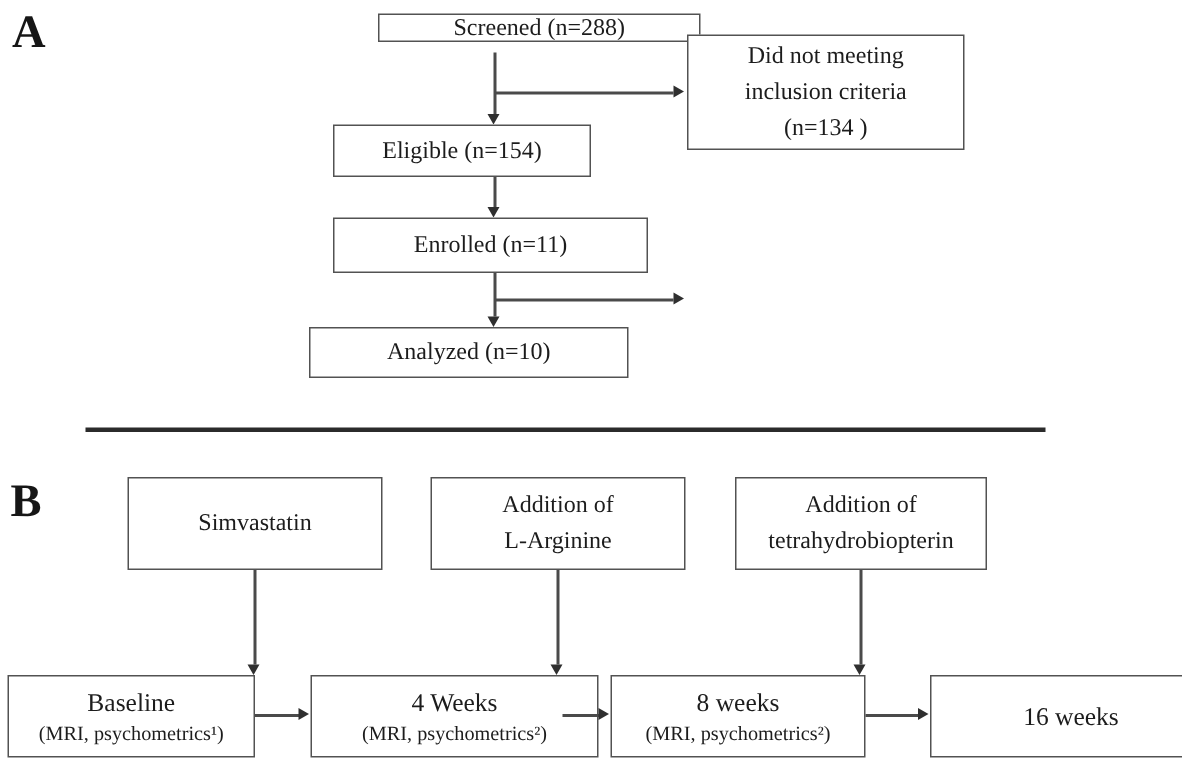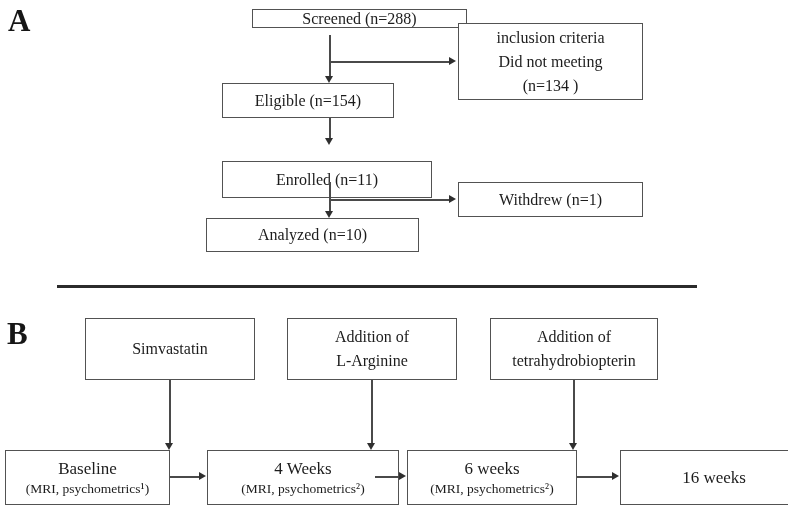--- a/index.html
+++ b/index.html
@@ -61,21 +61,21 @@
     position: absolute;
     left: 57px; top: 285px;
     width: 640px; height: 3px;
     background: #2b2b2b;
   }
 
   
   #box-screened  { left: 222px; top: 9px;   width: 215px; height: 19px; margin-left: 30px; }
   #box-notmet    { left: 458px; top: 23px;  width: 185px; height: 77px; }
   #box-eligible  { left: 222px; top: 83px;  width: 172px; height: 35px; }
-  #box-enrolled  { left: 222px; top: 161px; width: 210px; height: 37px; }
+  #box-enrolled  { left: 222px; top: 145px; width: 210px; height: 37px; }
   #box-withdrew  { left: 458px; top: 182px; width: 185px; height: 35px; }
   #box-analyzed  { left: 206px; top: 218px; width: 213px; height: 34px; }
 
   
   #box-simvastatin { left: 85px;  top: 318px; width: 170px; height: 62px; }
   #box-larginine   { left: 287px; top: 318px; width: 170px; height: 62px; }
   #box-tetra       { left: 490px; top: 318px; width: 168px; height: 62px; }
   #box-baseline    { left: 5px;   top: 450px; width: 165px; height: 55px; text-align: center; }
   #box-week4       { left: 207px; top: 450px; width: 192px; height: 55px; }
   #box-week8       { left: 407px; top: 450px; width: 170px; height: 55px; }
@@ -92,45 +92,42 @@
     <div class="ln">Screened (n=288)</div>
   </div>
 
   <div class="vline" style="left:329px; top:35px; height:41px;"></div>
   <div class="arr-down" style="left:325px; top:76px;"></div>
 
   <div class="hline" style="left:330px; top:61px; width:119px;"></div>
   <div class="arr-right" style="left:449px; top:57px;"></div>
 
   <div class="box" id="box-notmet">
+    <div class="ln">Did not meeting</div>
     <div class="ln">inclusion criteria</div>
-    <div class="ln">Did not meeting</div>
     <div class="ln">(n=134 )</div>
   </div>
 
   <div class="box" id="box-eligible">
     <div class="ln">Eligible (n=154)</div>
   </div>
 
   <div class="vline" style="left:329px; top:118px; height:20px;"></div>
   <div class="arr-down" style="left:325px; top:138px;"></div>
 
   <div class="box" id="box-enrolled">
     <div class="ln">Enrolled (n=11)</div>
   </div>
 
   <div class="vline" style="left:329px; top:182px; height:29px;"></div>
   <div class="arr-down" style="left:325px; top:211px;"></div>
 
   <div class="hline" style="left:330px; top:199px; width:119px;"></div>
   <div class="arr-right" style="left:449px; top:195px;"></div>
 
-  <div class="box" id="box-withdrew">
-    <div class="ln">Withdrew (n=1)</div>
-  </div>
 
   <div class="box" id="box-analyzed">
     <div class="ln">Analyzed (n=10)</div>
   </div>
 
   <div class="divider"></div>
 
   <div class="panel-label" style="left:7px; top:318px;">B</div>
 
   <div class="box" id="box-simvastatin">
@@ -160,21 +157,21 @@
     <div class="ln ln1">Baseline</div>
     <div class="ln ln2">(MRI, psychometrics¹)</div>
   </div>
 
   <div class="box timeline-box" id="box-week4">
     <div class="ln ln1">4 Weeks</div>
     <div class="ln ln2">(MRI, psychometrics²)</div>
   </div>
 
   <div class="box timeline-box" id="box-week8">
-    <div class="ln ln1">6 weeks</div>
+    <div class="ln ln1">8 weeks</div>
     <div class="ln ln2">(MRI, psychometrics²)</div>
   </div>
 
   <div class="box timeline-box" id="box-week16">
     <div class="ln ln1">16 weeks</div>
   </div>
 
   <div class="hline" style="left:170px; top:476px; width:30px;"></div>
   <div class="arr-right" style="left:199px; top:472px;"></div>
 

